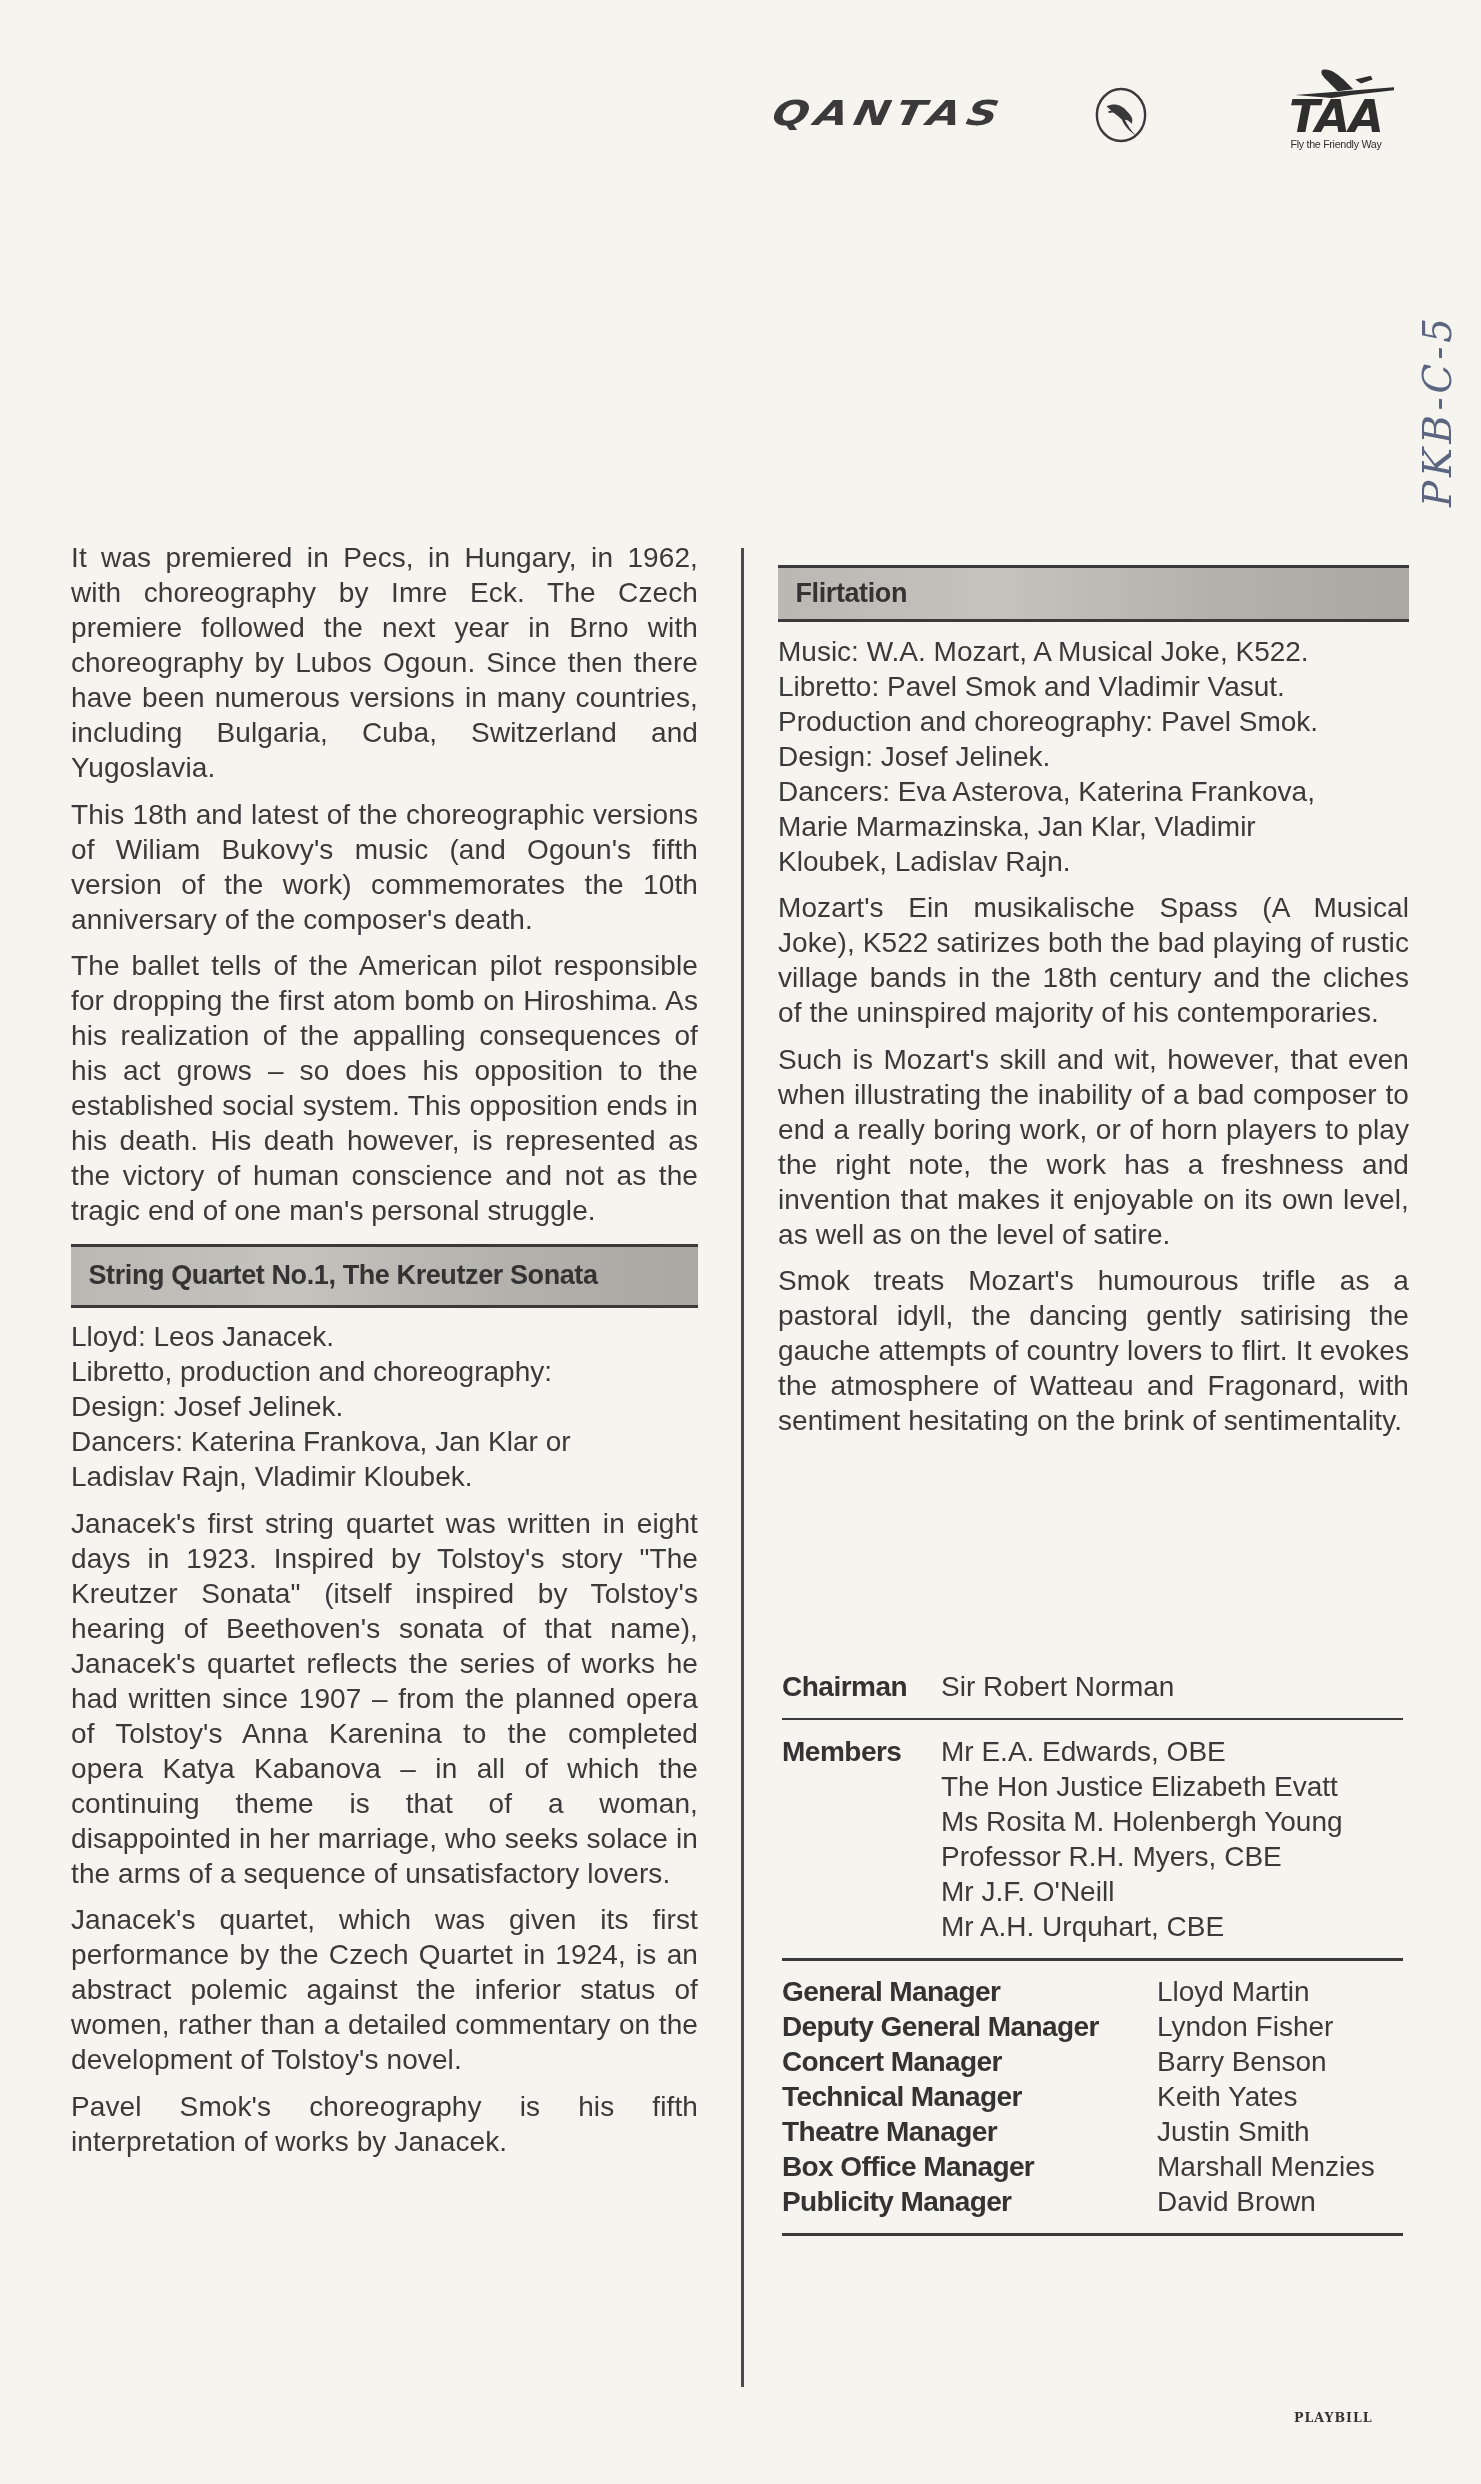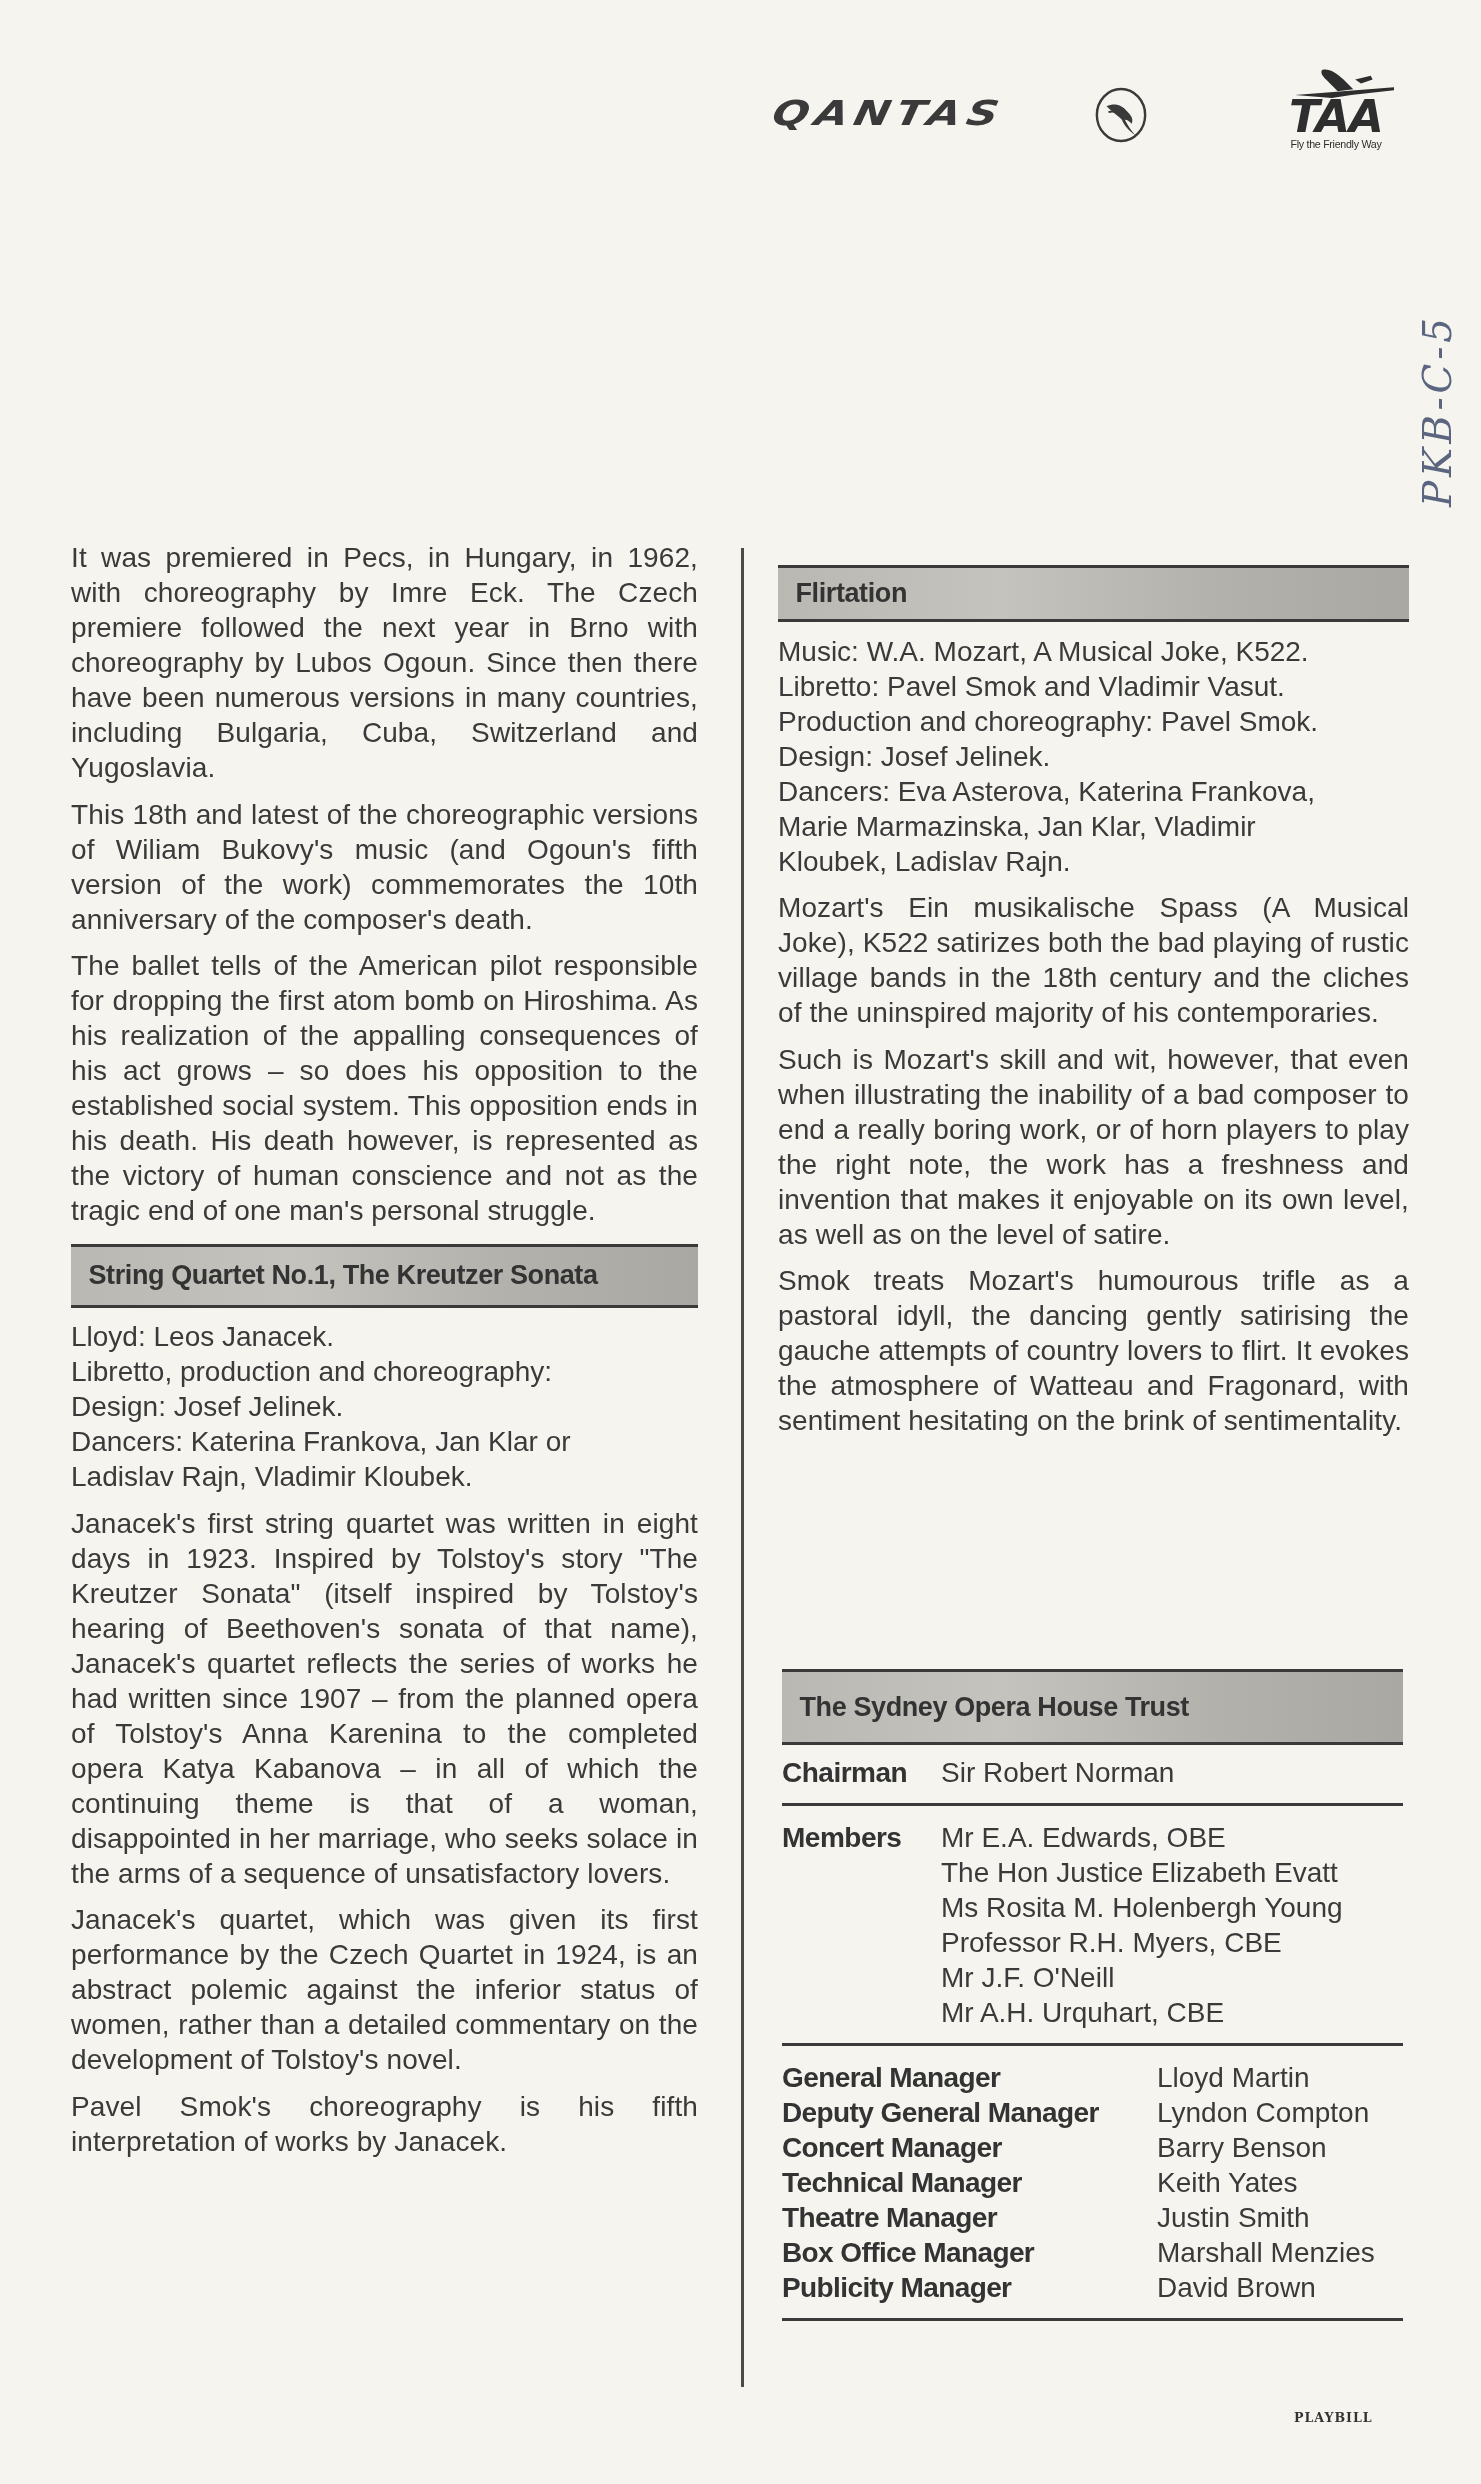--- a/index.html
+++ b/index.html
@@ -147,23 +147,20 @@
     <div>Marie Marmazinska, Jan Klar, Vladimir</div>
     <div>Kloubek, Ladislav Rajn.</div>
   </div>
 
   <p class="para">Mozart's Ein musikalische Spass (A Musical Joke), K522 satirizes both the bad playing of rustic village bands in the 18th century and the cliches of the uninspired majority of his contemporaries.</p>
   <p class="para">Such is Mozart's skill and wit, however, that even when illustrating the inability of a bad composer to end a really boring work, or of horn players to play the right note, the work has a freshness and invention that makes it enjoyable on its own level, as well as on the level of satire.</p>
   <p class="para">Smok treats Mozart's humourous trifle as a pastoral idyll, the dancing gently satirising the gauche attempts of country lovers to flirt. It evokes the atmosphere of Watteau and Fragonard, with sentiment hesitating on the brink of sentimentality.</p>
 </div>
 
 <div class="abs trust">
-  <div class="section-header">
-    <span>The Sydney Opera House Trust</span>
-  </div>
 
   <div class="trust-row">
     <div class="k">Chairman</div>
     <div class="v">Sir Robert Norman</div>
   </div>
   <div class="rule"></div>
 
   <div class="trust-row">
     <div class="k">Members</div>
     <div class="v">
@@ -177,21 +174,21 @@
   </div>
   <div class="rule"></div>
 
   <div>
     <div class="staff-row">
       <div class="k">General Manager</div>
       <div class="v">Lloyd Martin</div>
     </div>
     <div class="staff-row">
       <div class="k">Deputy General Manager</div>
-      <div class="v">Lyndon Compton</div>
+      <div class="v">Lyndon Fisher</div>
     </div>
     <div class="staff-row">
       <div class="k">Concert Manager</div>
       <div class="v">Barry Benson</div>
     </div>
     <div class="staff-row">
       <div class="k">Technical Manager</div>
       <div class="v">Keith Yates</div>
     </div>
     <div class="staff-row">

